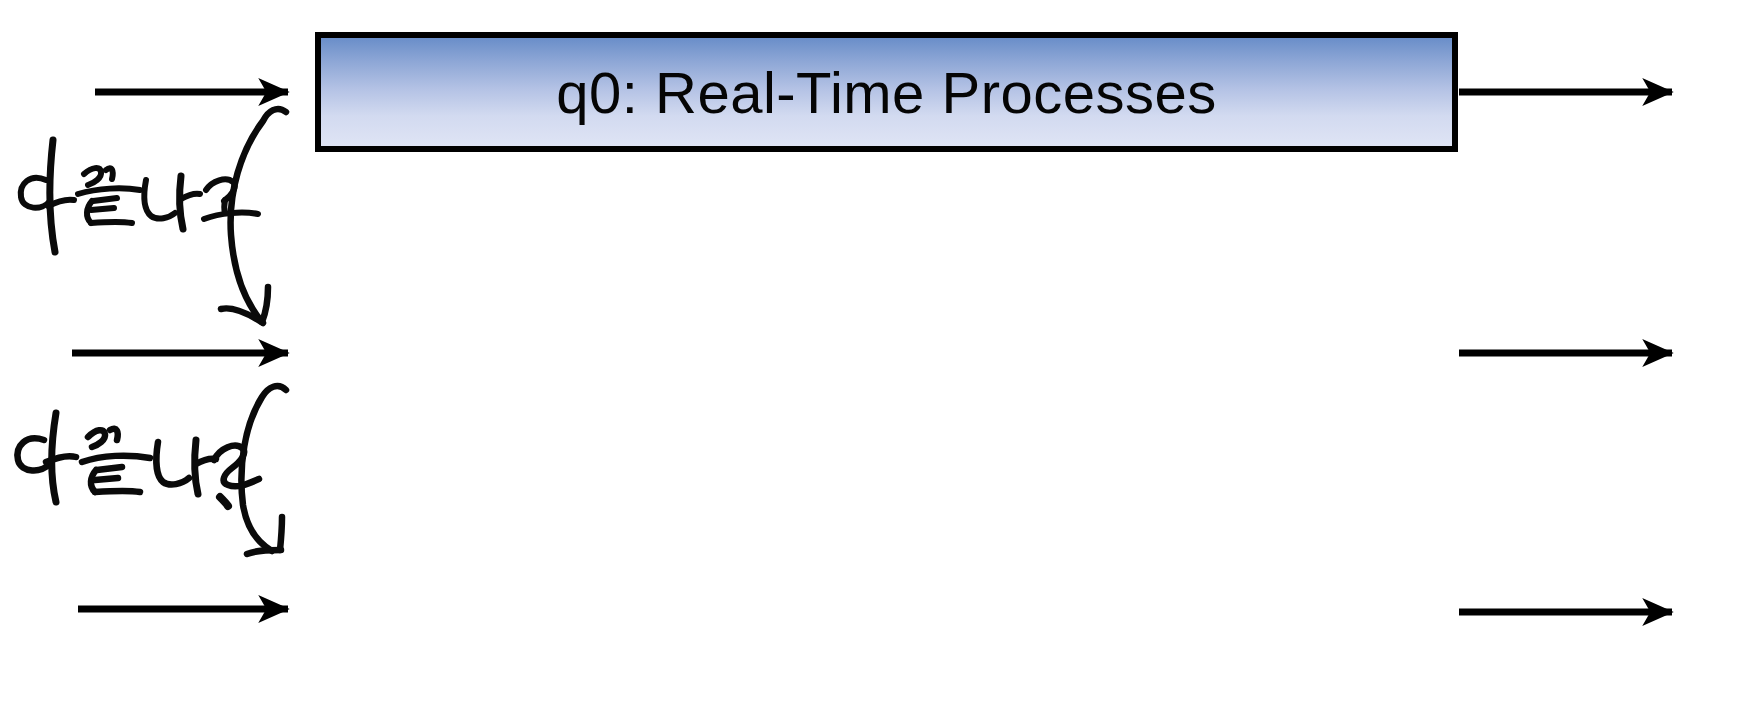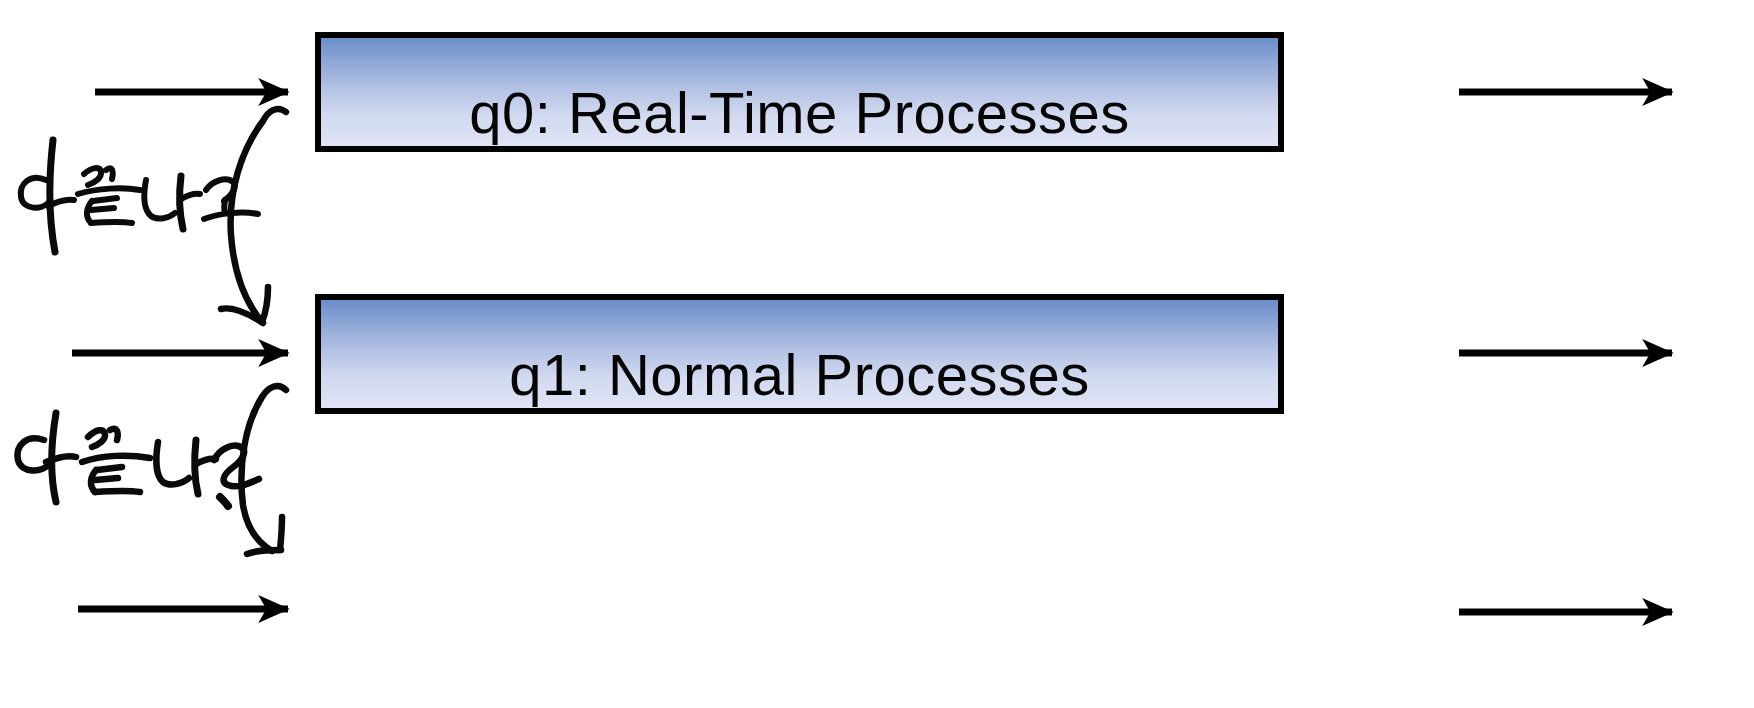--- a/index.html
+++ b/index.html
@@ -9,25 +9,25 @@
     background:#ffffff;
     overflow:hidden;
     font-family:"Liberation Sans",sans-serif;
   }
   .overlay{
     position:absolute;left:0;top:0;width:1754px;height:708px;
     pointer-events:none;
   }
   .queue{
     position:absolute;
-    left:315px;width:969px;height:120px;
+    left:315px;width:1143px;height:120px;
     box-sizing:border-box;
     border:6px solid #000000;
     background:linear-gradient(180deg,#6a8ec9 0%,#8ea7d6 22%,#b5c3e5 48%,#d2daf0 72%,#dfe4f5 100%);
-    display:flex;align-items:flex-end;justify-content:center;
+    display:flex;align-items:center;justify-content:center;
   }
   .queue-label{
     font-size:58px;
     color:#050505;
     letter-spacing:0.5px;
     white-space:nowrap;
   }
   .q0{top:32px;}
   .q1{top:294px;}
   .q2{top:554px;height:121px;}
@@ -122,18 +122,15 @@
       <path class="ink" stroke-width="6.5" d="M214,460 C220,448 235,442 242,448 C248,453 240,462 232,468 C224,474 220,482 228,485 C238,489 250,483 259,479"></path>
 
       <path class="ink" stroke-width="8" d="M220,497 C223,500 226,503 228,506"></path>
     </g>
   </svg>
 
   <div class="queue q0">
     <span class="queue-label">q0: Real-Time Processes</span>
   </div>
 
-  <div class="queue q1">
-    <span class="queue-label">q1: Normal Processes</span>
-  </div>
 
 
 </div>
 
 </body></html>

